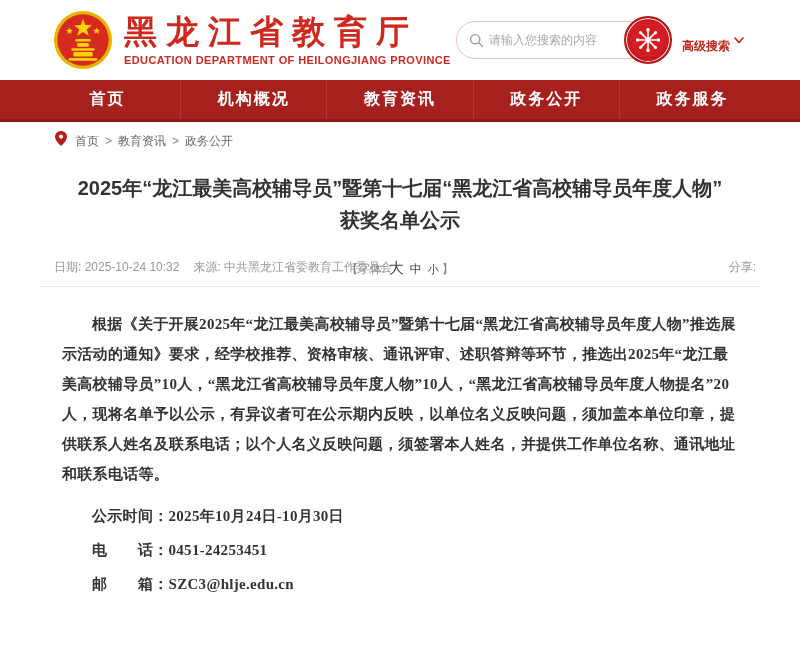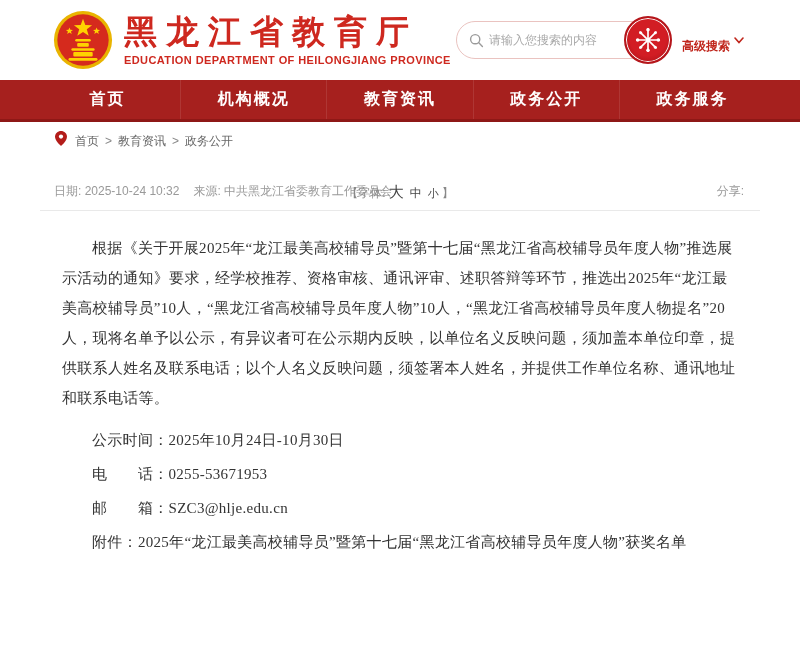--- a/index.html
+++ b/index.html
@@ -39,25 +39,25 @@
   .article { padding: 0 40px; }
   .article-title { margin-top: 12px; text-align: center; font-size: 20px; line-height: 32px; font-weight: bold; color: #333; padding: 0 28px; }
   .meta-row { margin-top: 20px; position: relative; height: 22px; font-size: 12px; color: #999; padding: 0 14px; }
   .meta-left { position: absolute; left: 14px; top: 3px; }
   .meta-left .sep { display: inline-block; width: 14px; }
   .meta-font { position: absolute; left: 50%; transform: translateX(-50%); top: 3px; color: #888; white-space: nowrap; }
   .meta-font .fs { color: #444; cursor: pointer; margin: 0 3px; }
   .fs-large { font-size: 15px; }
   .fs-medium { font-size: 12px; }
   .fs-small { font-size: 11px; }
-  .meta-right { position: absolute; right: 16px; top: 3px; }
+  .meta-right { position: absolute; right: 4px; top: 3px; }
   .divider { margin-top: 8px; border-bottom: 1px solid #e9e9e9; }
 
   .article-body { padding: 22px 22px 0; font-family: "Liberation Serif", "DejaVu Serif", serif; font-size: 15px; color: #333; }
-  .article-body p { line-height: 30px; text-indent: 2em; margin-bottom: 4px; letter-spacing: 0.3px; }
+  .article-body p { line-height: 30px; text-indent: 2em; margin-bottom: 4px; letter-spacing: 0.3px; font-weight: bold; }
   .article-body p.main-para { margin-bottom: 12px; }
 </style>
 </head>
 <body>
 
 <div class="page">
 
   <div class="header">
     <div class="logo">
       <svg viewBox="0 0 64 64" width="62" height="62">
@@ -134,36 +134,36 @@
         </svg>
     </span>
     <span class="crumb">首页</span>
     <span class="crumb-sep">&gt;</span>
     <span class="crumb">教育资讯</span>
     <span class="crumb-sep">&gt;</span>
     <span class="crumb">政务公开</span>
   </div>
 
   <div class="article">
+    <div class="article-title">2025年“龙江最美高校辅导员”暨第十七届“黑龙江省高校辅导员年度人物”获奖名单公示</div>
 
     <div class="meta-row">
       <div class="meta-left">
         <span>日期: </span><span>2025-10-24 10:32</span><span class="sep"></span><span>来源: </span><span>中共黑龙江省委教育工作委员会</span>
       </div>
       <div class="meta-font">
         <span>【字体:</span><span class="fs fs-large">大</span><span class="fs fs-medium">中</span><span class="fs fs-small">小</span><span>】</span>
       </div>
       <div class="meta-right">分享:</div>
     </div>
 
     <div class="divider"></div>
 
     <div class="article-body">
       <p class="main-para">根据《关于开展2025年“龙江最美高校辅导员”暨第十七届“黑龙江省高校辅导员年度人物”推选展示活动的通知》要求，经学校推荐、资格审核、通讯评审、述职答辩等环节，推选出2025年“龙江最美高校辅导员”10人，“黑龙江省高校辅导员年度人物”10人，“黑龙江省高校辅导员年度人物提名”20人，现将名单予以公示，有异议者可在公示期内反映，以单位名义反映问题，须加盖本单位印章，提供联系人姓名及联系电话；以个人名义反映问题，须签署本人姓名，并提供工作单位名称、通讯地址和联系电话等。</p>
       <p>公示时间：2025年10月24日-10月30日</p>
-      <p>电　　话：0255-53671953</p>
+      <p>电　　话：0451-24253451</p>
       <p>邮　　箱：SZC3@hlje.edu.cn</p>
-      <p>附件：2025年“龙江最美高校辅导员”暨第十七届“黑龙江省高校辅导员年度人物”获奖名单</p>
 
     </div>
   </div>
 
 </div>
 
 </body></html>

